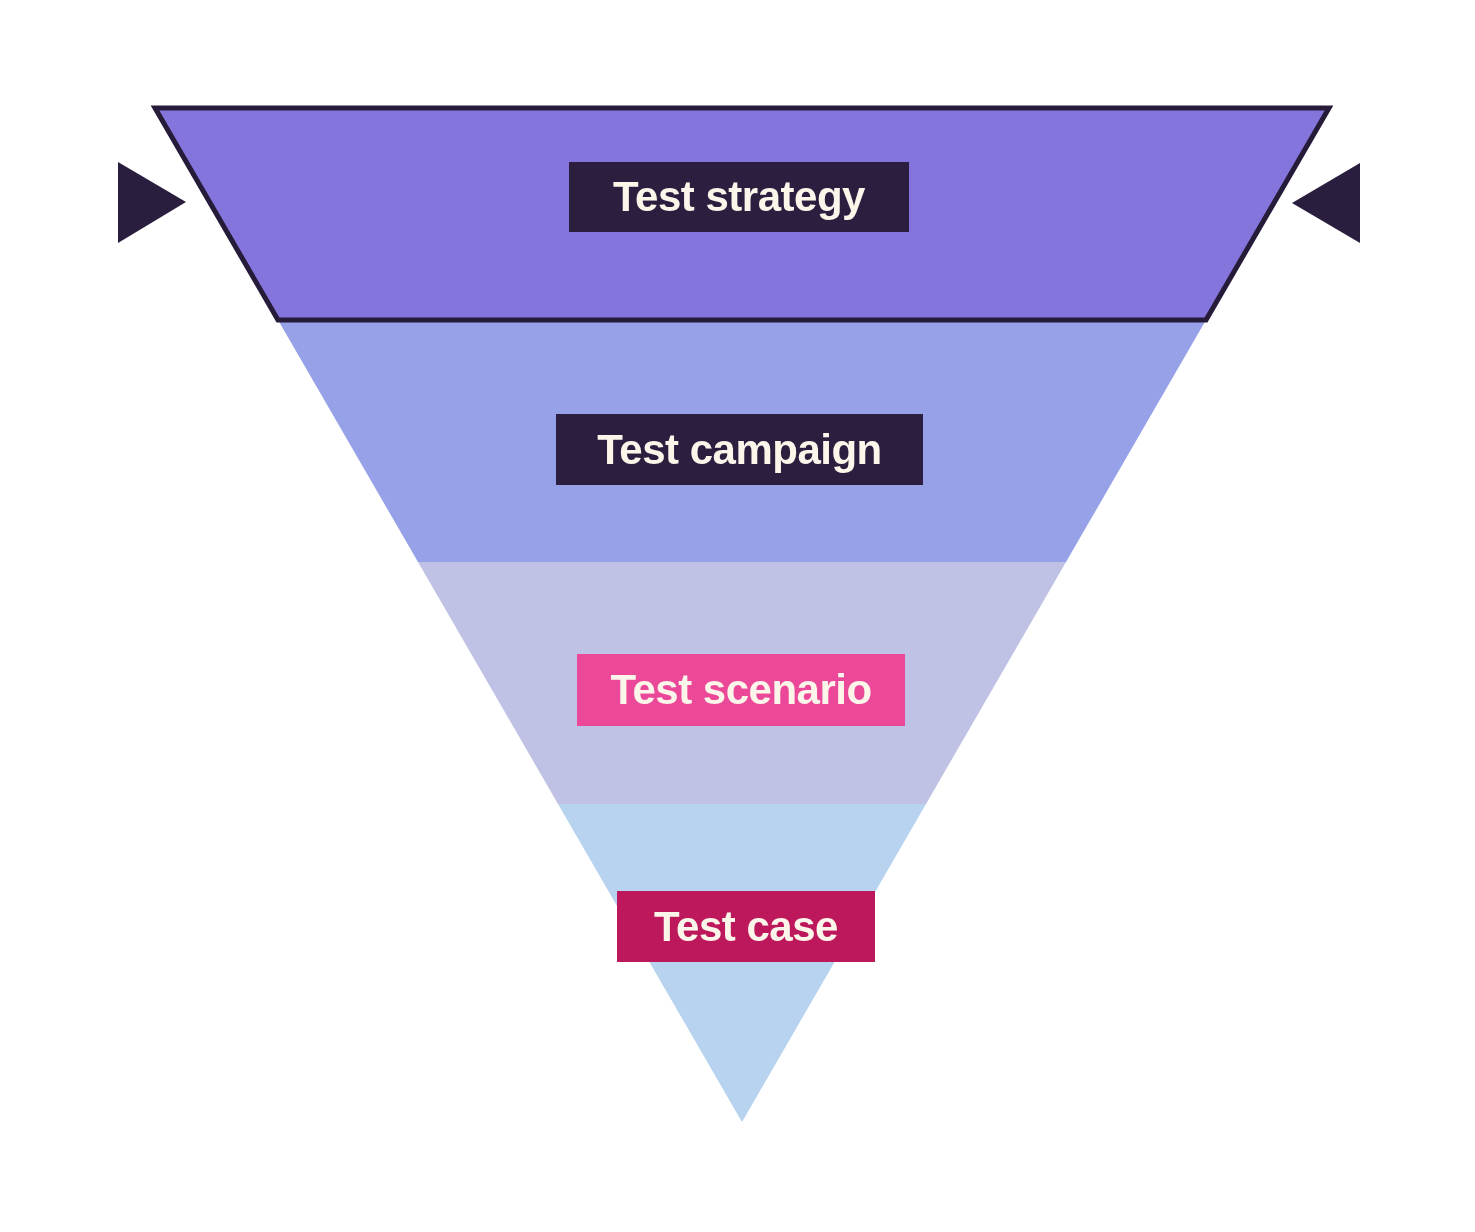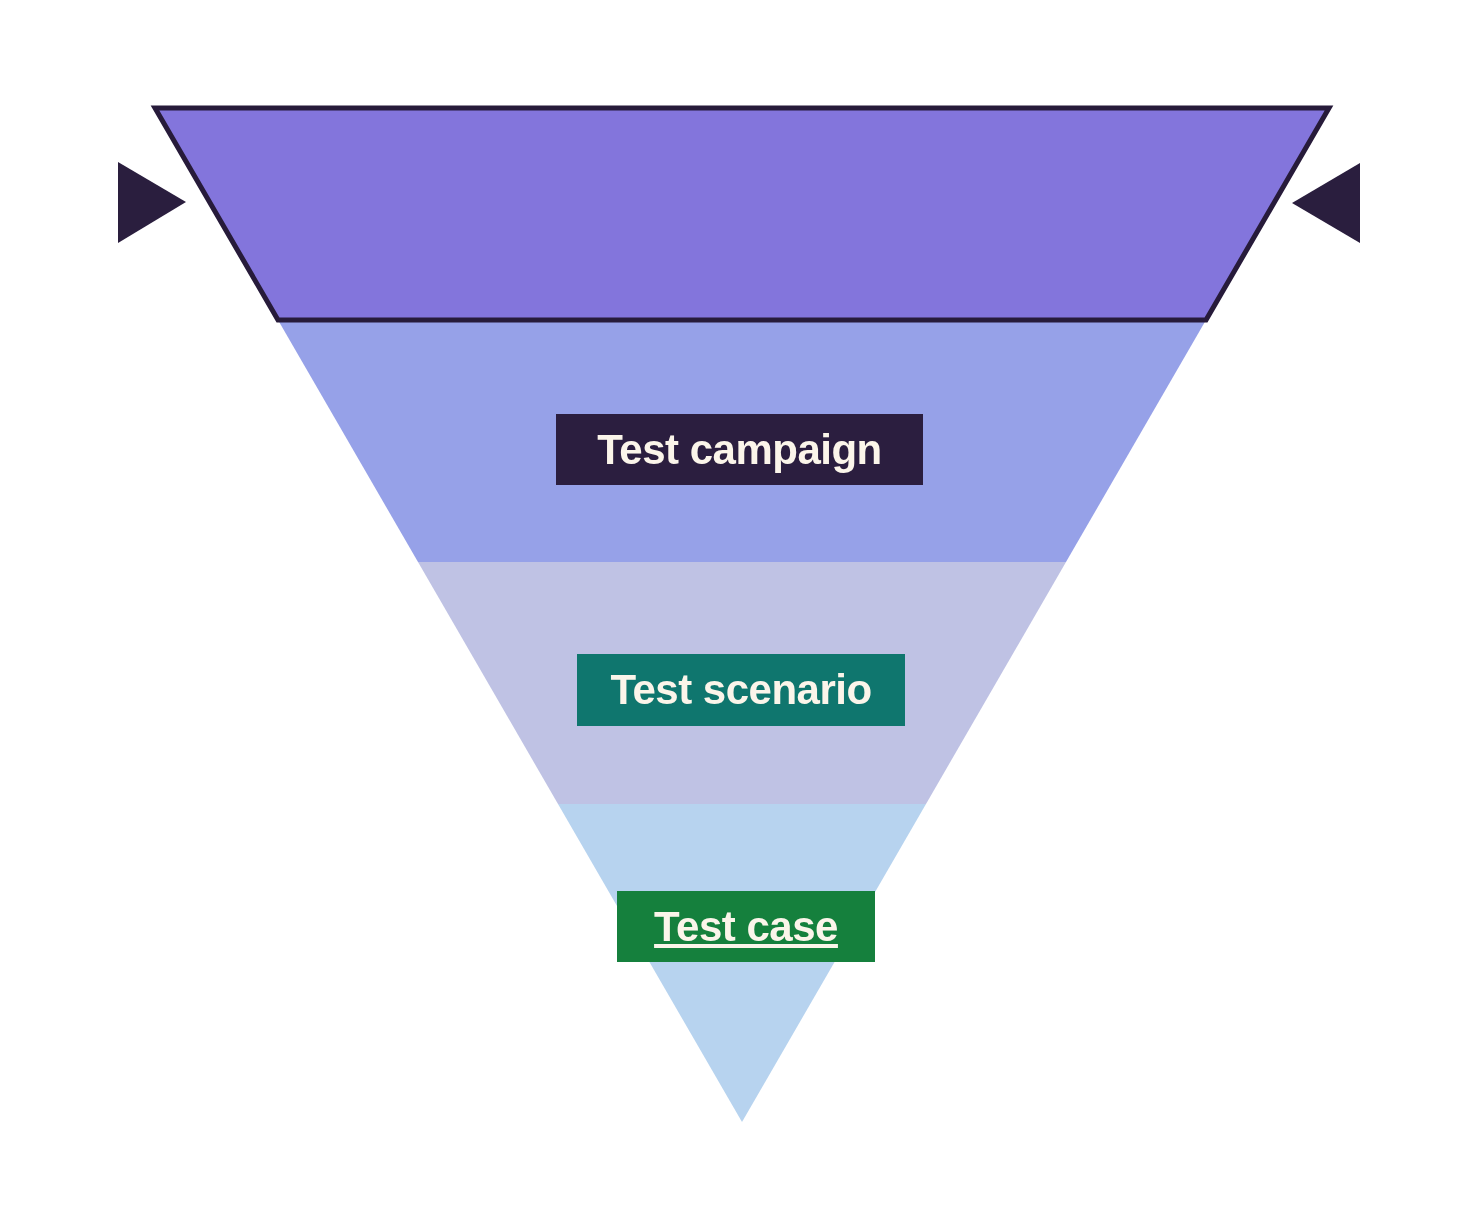--- a/index.html
+++ b/index.html
@@ -48,20 +48,21 @@
 
     <polygon points="558,804 926,804 742,1122" fill="#b7d3ef"></polygon>
 
     <polygon points="155,108 1329,108 1206,320 278,320" stroke-width="5" stroke-linejoin="miter" fill="#8375dc" stroke="#271b3a"></polygon>
 
     <polygon points="118,162 186,202 118,243" fill="#2a1e3e"></polygon>
 
     <polygon points="1360,163 1292,203 1360,243" fill="#2a1e3e"></polygon>
   </svg>
 
+  <div class="stage-label label-1" style="background-color: rgb(43, 30, 63); color: rgb(251, 245, 234);">Test strategy</div>
 
   <div class="stage-label label-2" style="background-color: rgb(43, 30, 63); color: rgb(251, 245, 234); margin-top: 21px;">Test campaign</div>
 
-  <div class="stage-label label-3" style="background-color: #0f766e; color: rgb(251, 245, 234);">Test scenario</div>
+  <div class="stage-label label-3" style="background-color: #ec4899; color: rgb(251, 245, 234);">Test scenario</div>
 
-  <div class="stage-label label-4" style="background-color: #15803d; color: rgb(251, 245, 234); text-decoration: underline;">Test case</div>
+  <div class="stage-label label-4" style="background-color: #be185d; color: rgb(251, 245, 234);">Test case</div>
 
 </div>
 
 </body></html>

